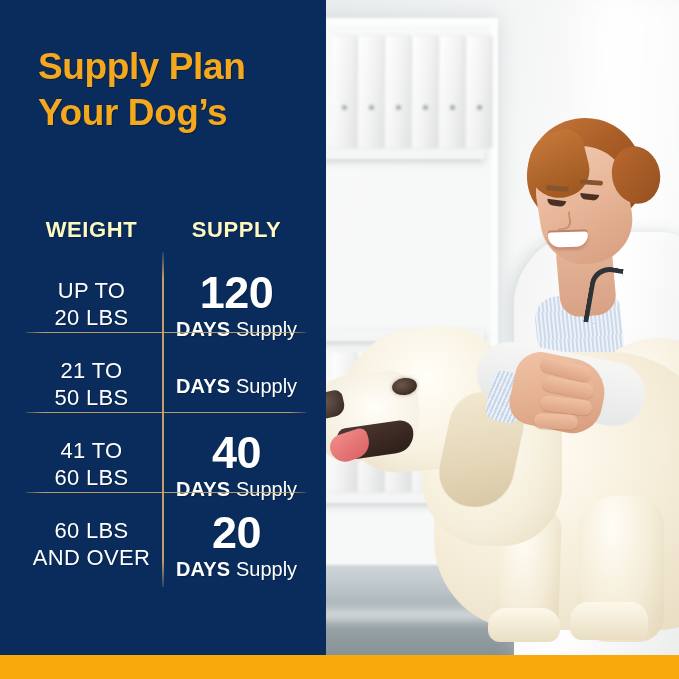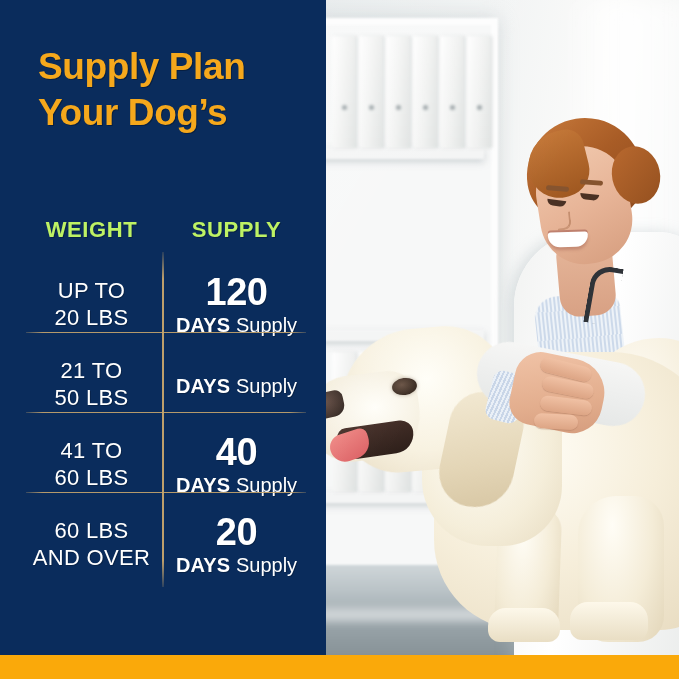--- a/index.html
+++ b/index.html
@@ -51,21 +51,21 @@
     top: 208px;
     width: 290px;
   }
 
   .table-head {
     display: flex;
     height: 44px;
     align-items: center;
   }
   .th {
-    color: #bef264;
+    color: #fef9c3;
     font-size: 22px;
     font-weight: bold;
     letter-spacing: 0.6px;
     text-align: center;
     text-shadow: 1px 1px 0 rgba(0,0,0,0.25);
   }
   .th.weight { width: 143px; }
   .th.supply { width: 147px; }
 
   .rows {
@@ -124,21 +124,21 @@
   .cell-weight .wl { display: block; white-space: nowrap; }
 
   .cell-supply {
     width: 147px;
     text-align: center;
     color: #ffffff;
     text-shadow: 1px 1px 0 rgba(0,0,0,0.22);
   }
   .days-num {
     display: block;
-    font-size: 38px;
+    font-size: 45px;
     font-weight: bold;
     line-height: 1.05;
     letter-spacing: -0.5px;
   }
   .days-label {
     display: block;
     font-size: 20px;
     line-height: 1.2;
     margin-top: 1px;
   }

